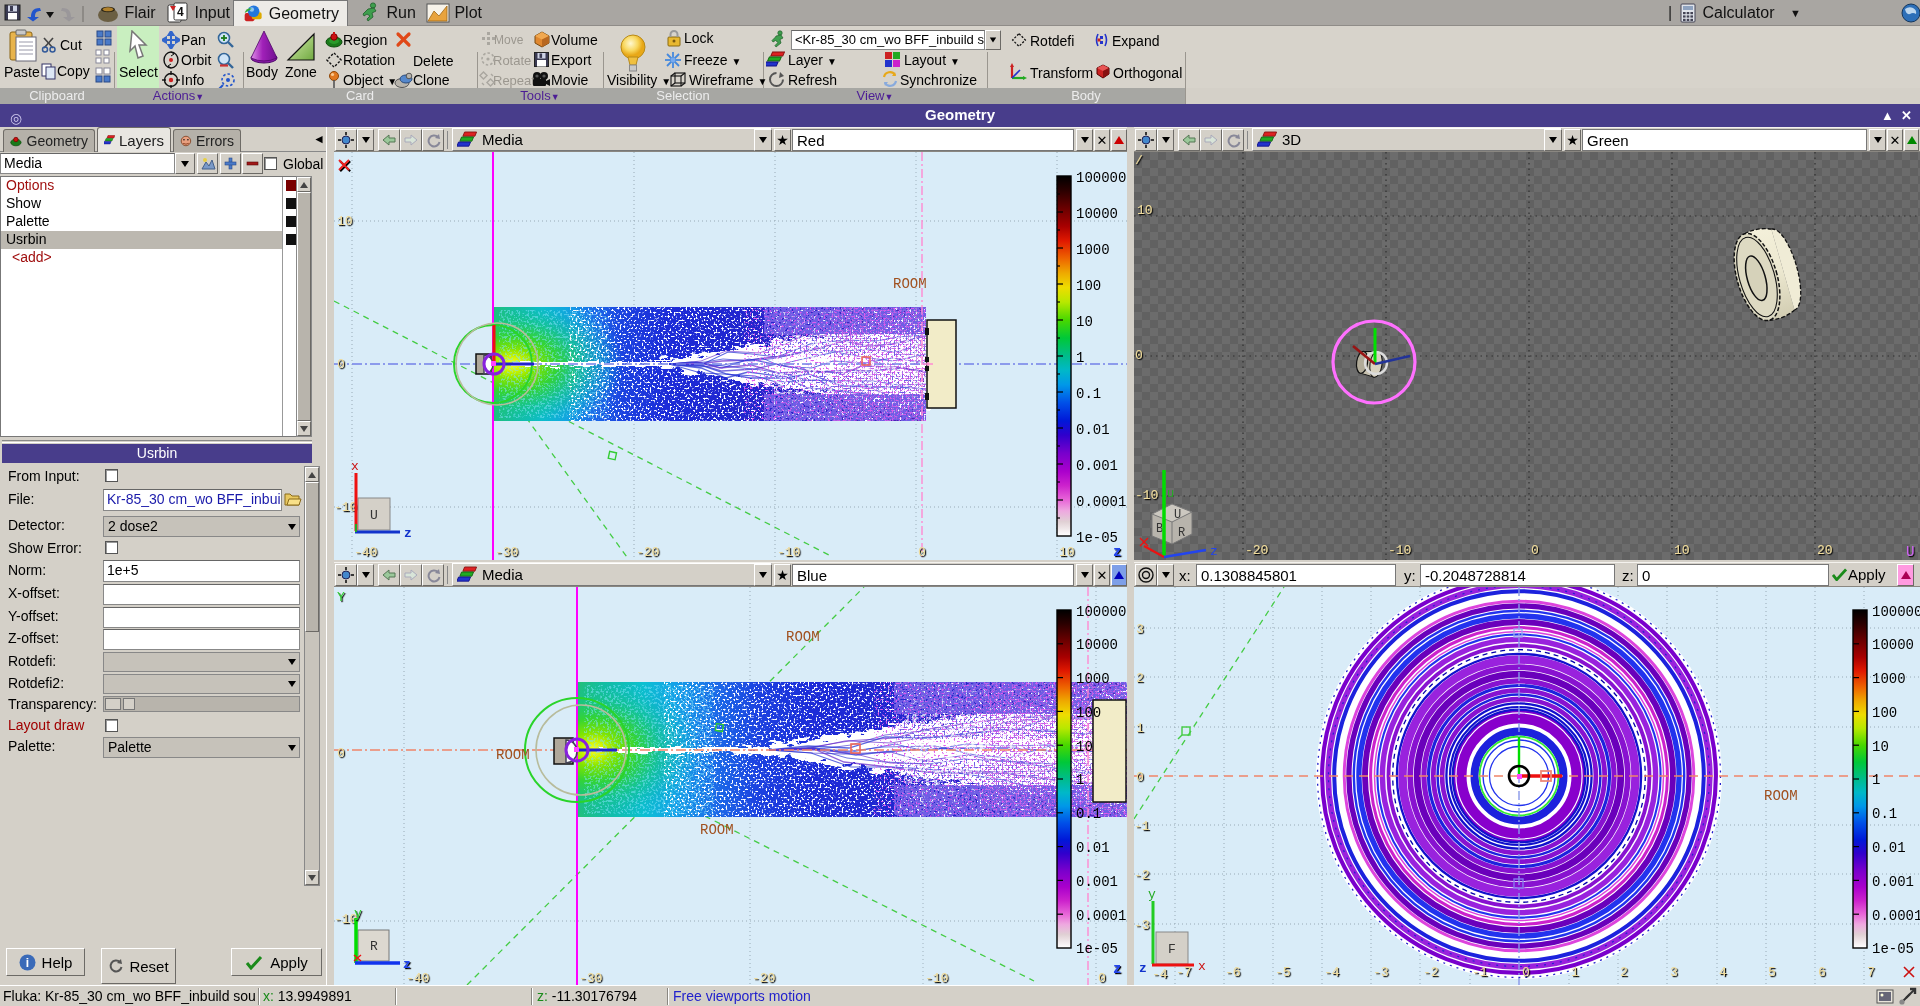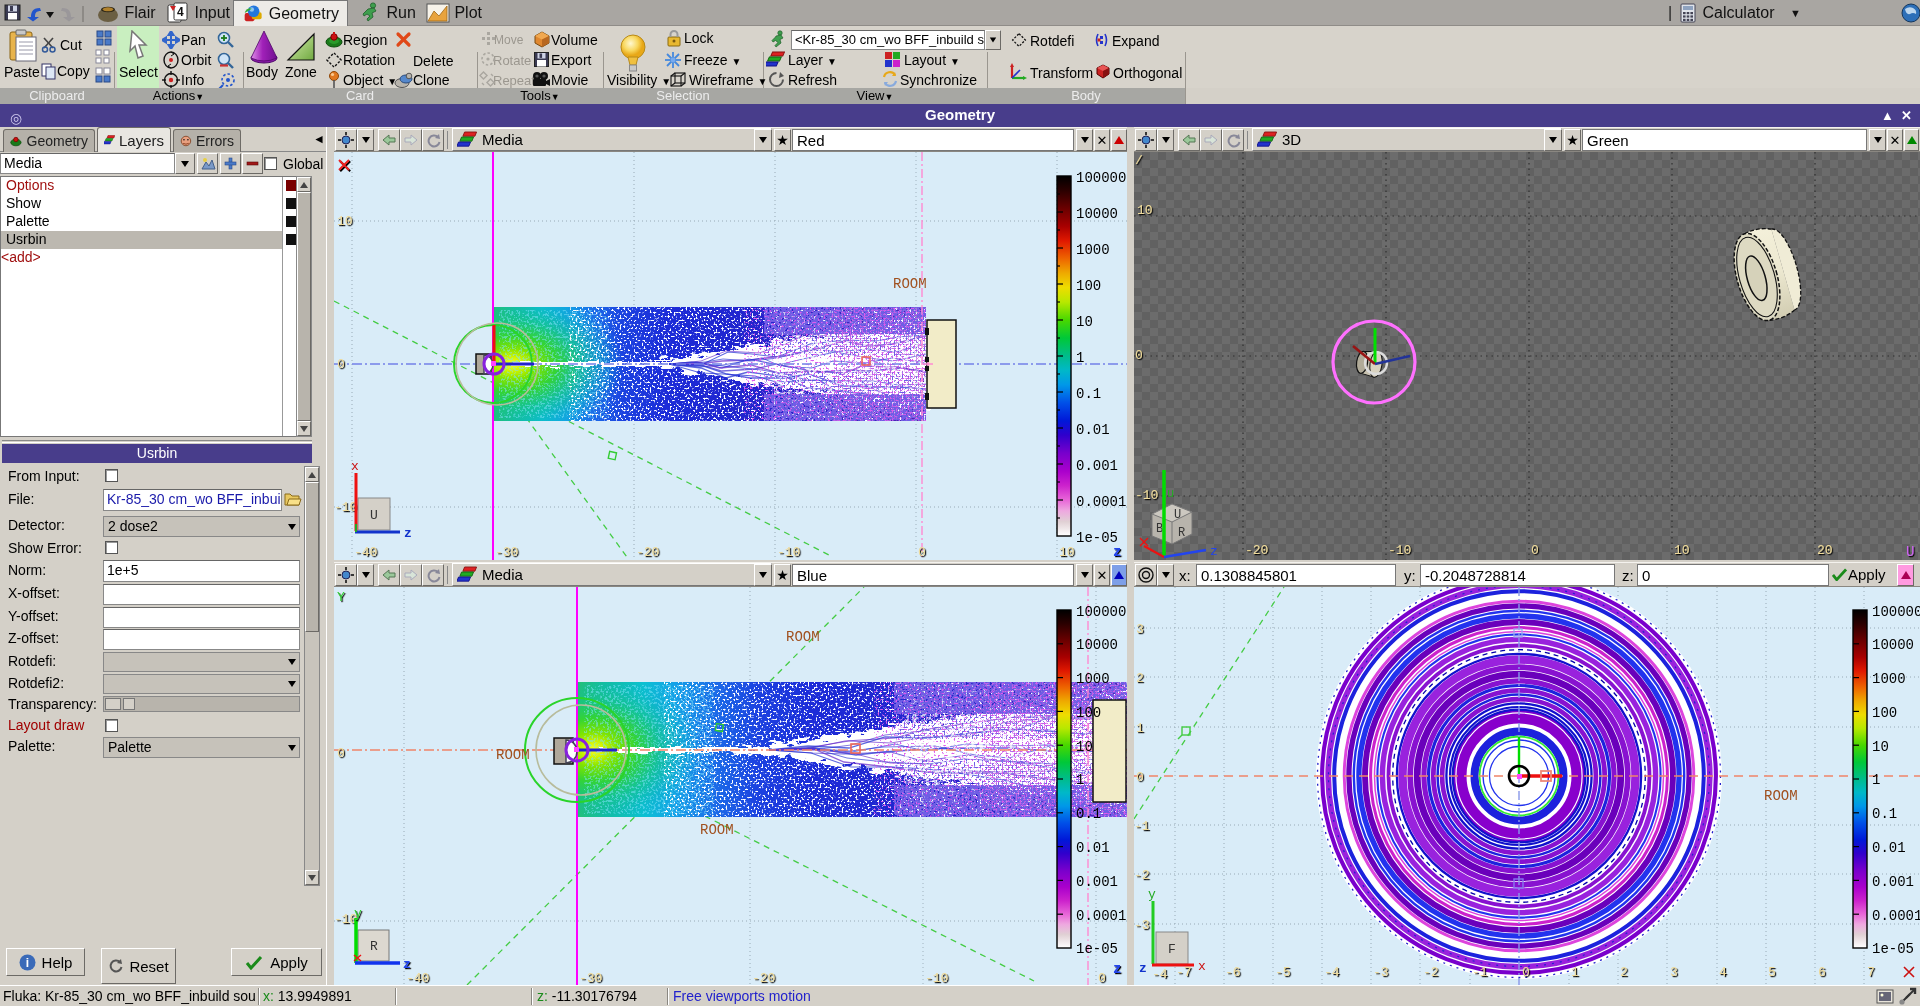--- a/index.html
+++ b/index.html
@@ -2,21 +2,21 @@
 <html><head><meta charset="utf-8"><style>
 *{margin:0;padding:0;box-sizing:border-box;}
 html,body{width:1920px;height:1006px;overflow:hidden;font-family:"Liberation Sans",sans-serif;background:#d4d0c8;}
 .abs{position:absolute;}
 #menubar{position:absolute;left:0;top:0;width:1920px;height:26px;background:#a9a6a2;border-bottom:1px solid #8f8c88;}
 .mtab{position:absolute;top:0;height:26px;display:flex;align-items:center;font-size:16px;color:#111;padding:0 8px;}
 .mtab.active{background:#edebe7;border:1px solid #777;border-bottom:none;}
 #ribbon{position:absolute;left:0;top:26px;width:1920px;height:62px;background:#d7d3cb;}
 #grouplabels{position:absolute;left:0;top:88px;width:1185px;height:16px;background:#a7a7a3;}
 #grouplabels .gl{position:absolute;top:0;height:16px;font-size:13px;color:#ececec;text-align:center;line-height:15px;}
-#grouplabels .gl.y{color:#000000;}
+#grouplabels .gl.y{color:#4c1d95;}
 .gsep{position:absolute;top:26px;height:78px;width:1px;background:#9a968f;}
 #titlebar{position:absolute;left:0;top:104px;width:1920px;height:23px;background:#483d8b;color:#fff;font-weight:bold;font-size:15px;text-align:center;line-height:22px;}
 #titlebar .tb-l{position:absolute;left:10px;top:3px;color:#cfc9ee;font-weight:normal;font-size:14px;}
 #titlebar .tb-r{position:absolute;right:8px;top:1px;color:#fff;font-size:13px;}
 
 #leftpanel{position:absolute;left:0;top:127px;width:333px;height:858px;background:#d4d0c8;}
 .tabrow{position:absolute;left:0;top:0;width:333px;height:25px;background:#d4d0c8;border-bottom:1px solid #888;}
 .ltab{position:absolute;top:2px;height:23px;background:#b5b1a9;border:1px solid #6e6b66;border-bottom:none;border-radius:3px 3px 0 0;font-size:14px;display:flex;align-items:center;padding:0 6px;gap:4px;color:#222;}
 .ltab.active{background:#e8e6e1;top:0;height:25px;font-size:15px;}
 .fld{position:absolute;background:#fff;border:1px solid #888;border-top-color:#666;font-size:14px;color:#000;padding:1px 3px;line-height:17px;white-space:nowrap;overflow:hidden;}
@@ -480,21 +480,21 @@
         <rect x="1" y="5" width="11" height="3" fill="#a01818" stroke="#5a0a0a" stroke-width="0.6"></rect>
       </svg>
     </div>
   <span class="cb" style="left:264px;top:30px;"></span>
   <div class="lbl" style="left:283px;top:29px;">Global</div>
   <div style="position:absolute;left:0;top:49px;width:312px;height:261px;background:#fff;border:1px solid #777;border-right:none;">
     <div style="position:absolute;left:0;top:0;width:100%;height:18px;color:#a01010;font-size:14px;padding-left:5px;">Options</div>
     <div style="position:absolute;left:0;top:18px;width:100%;height:18px;font-size:14px;padding-left:5px;">Show</div>
     <div style="position:absolute;left:0;top:36px;width:100%;height:18px;font-size:14px;padding-left:5px;">Palette</div>
     <div style="position:absolute;left:0;top:54px;width:281px;height:18px;font-size:14px;padding-left:5px;background:#bcb8b0;">Usrbin</div>
-    <div style="position:absolute;left:0;top:72px;width:100%;height:18px;color:#a01010;font-size:14px;padding-left:0;">&lt;add&gt;</div>
+    <div style="position:absolute;left:0;top:72px;width:100%;height:18px;color:#a01010;font-size:14px;padding-left:11px;">&lt;add&gt;</div>
     <div style="position:absolute;left:281px;top:0;width:1px;height:100%;background:#999;"></div>
     <div style="position:absolute;left:285px;top:3px;width:11px;height:11px;background:#7a0000;"></div>
     <div style="position:absolute;left:285px;top:21px;width:11px;height:11px;background:#101010;"></div>
     <div style="position:absolute;left:285px;top:39px;width:11px;height:11px;background:#101010;"></div>
     <div style="position:absolute;left:285px;top:57px;width:11px;height:11px;background:#101010;"></div>
   </div>
   <div style="position:absolute;left:296px;top:49px;width:16px;height:261px;background:#d4d0c8;border:1px solid #888;">
     <div class="btn" style="left:0px;top:0px;width:14px;height:15px;">
         <span style="display:inline-block;width:0;height:0;border-left:4px solid transparent;border-right:4px solid transparent;border-bottom:6px solid #444;"></span>
       </div>

